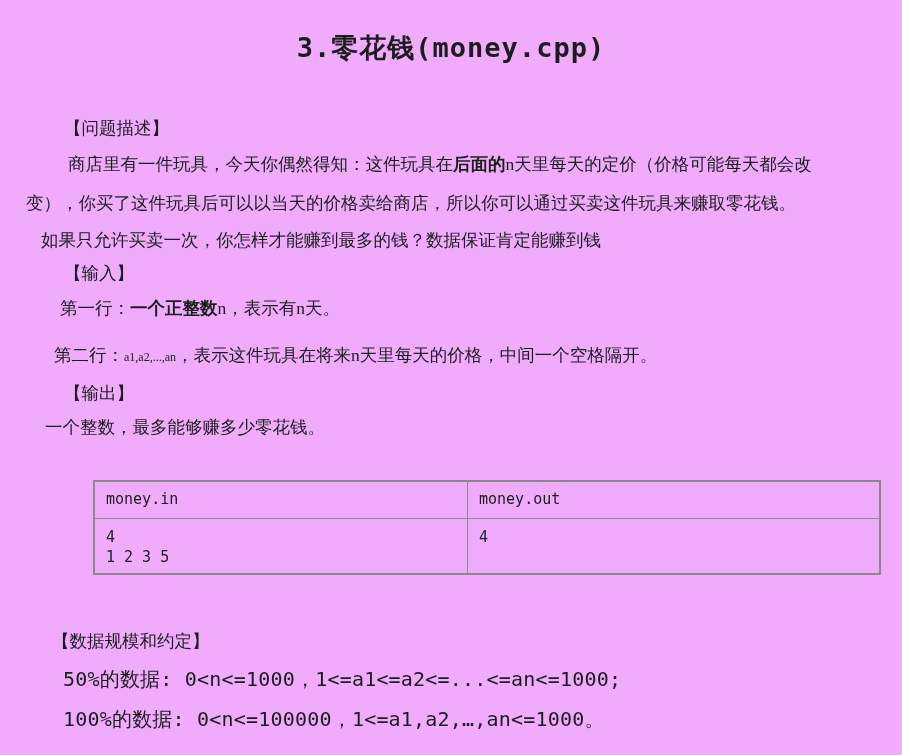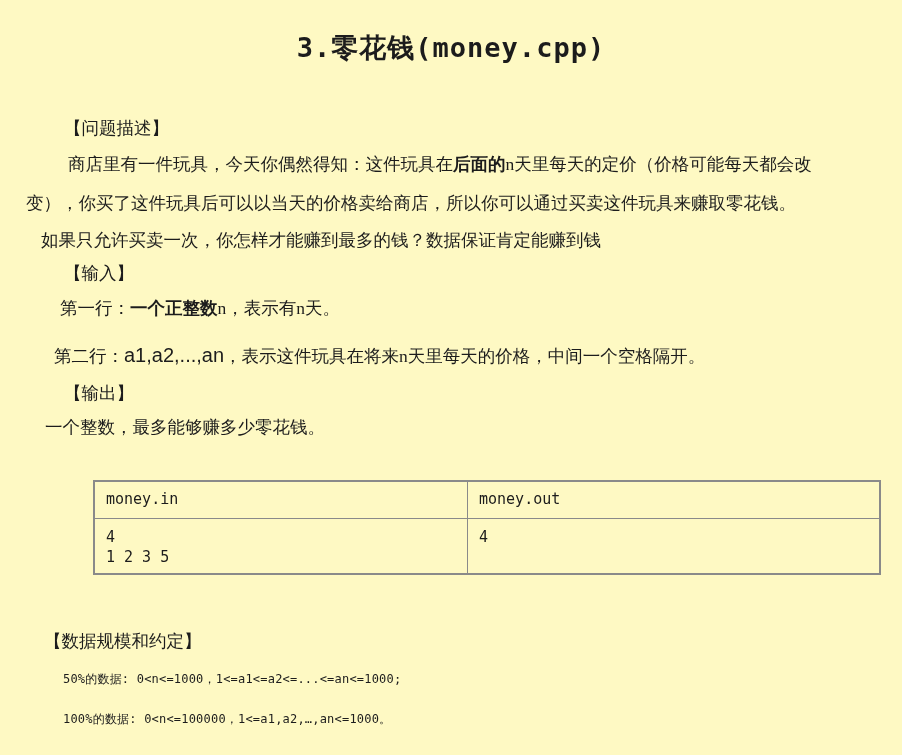--- a/index.html
+++ b/index.html
@@ -1,40 +1,40 @@
 <!DOCTYPE html>
 <html><head>
 <meta charset="utf-8">
 <style>
   html,body{margin:0;padding:0;background:#ffffff;}
   .page{
     position:relative;
     width:902px;height:755px;
-    background:#fef9c3;
+    background:#f0abfc;
     color:#1c1c1c;
     font-family:"Liberation Serif","DejaVu Serif",serif;
     overflow:hidden;
   }
   .doc-title{
     position:absolute;top:30px;left:0;width:100%;
     text-align:center;
     font-family:"DejaVu Sans Mono","Liberation Mono",monospace;
     font-weight:bold;
     font-size:27px;
     letter-spacing:1px;
   }
   .line{
     position:absolute;
     font-size:17.5px;
     line-height:24px;
     white-space:nowrap;
   }
   .seg-bold{font-weight:bold;}
-  .seg-mono{font-family:Liberation Sans, sans-serif;font-size:20px;}
-  .mono-line{font-family:"DejaVu Sans Mono","Liberation Mono",monospace;font-size:12px;letter-spacing:0.2px;}
+  .seg-mono{font-family:Liberation Serif, serif;font-size:12px;}
+  .mono-line{font-family:"DejaVu Sans Mono","Liberation Mono",monospace;font-size:20px;letter-spacing:0.2px;}
   .sample-table{
     position:absolute;
     left:93px;top:480px;
     width:747px;
     border-collapse:collapse;
     table-layout:fixed;
   }
   .sample-table td{
     border:1px solid #8a8a8a;
     font-family:"DejaVu Sans Mono","Liberation Mono",monospace;
@@ -86,19 +86,19 @@
         <div>4</div>
         <div>1 2 3 5</div>
       </td>
       <td>
         <div>4</div>
       </td>
     </tr>
   </tbody>
     </table>
 
-  <div class="line" style="top:629px;left:44px;">【数据规模和约定】</div>
+  <div class="line" style="top:629px;left:52px;">【数据规模和约定】</div>
 
   <div class="line mono-line" style="top:667px;left:63px;">50%的数据:  0&lt;n&lt;=1000，1&lt;=a1&lt;=a2&lt;=...&lt;=an&lt;=1000;</div>
 
   <div class="line mono-line" style="top:707px;left:63px;">100%的数据:  0&lt;n&lt;=100000，1&lt;=a1,a2,…,an&lt;=1000。</div>
 
 </div>
 
 </body></html>

